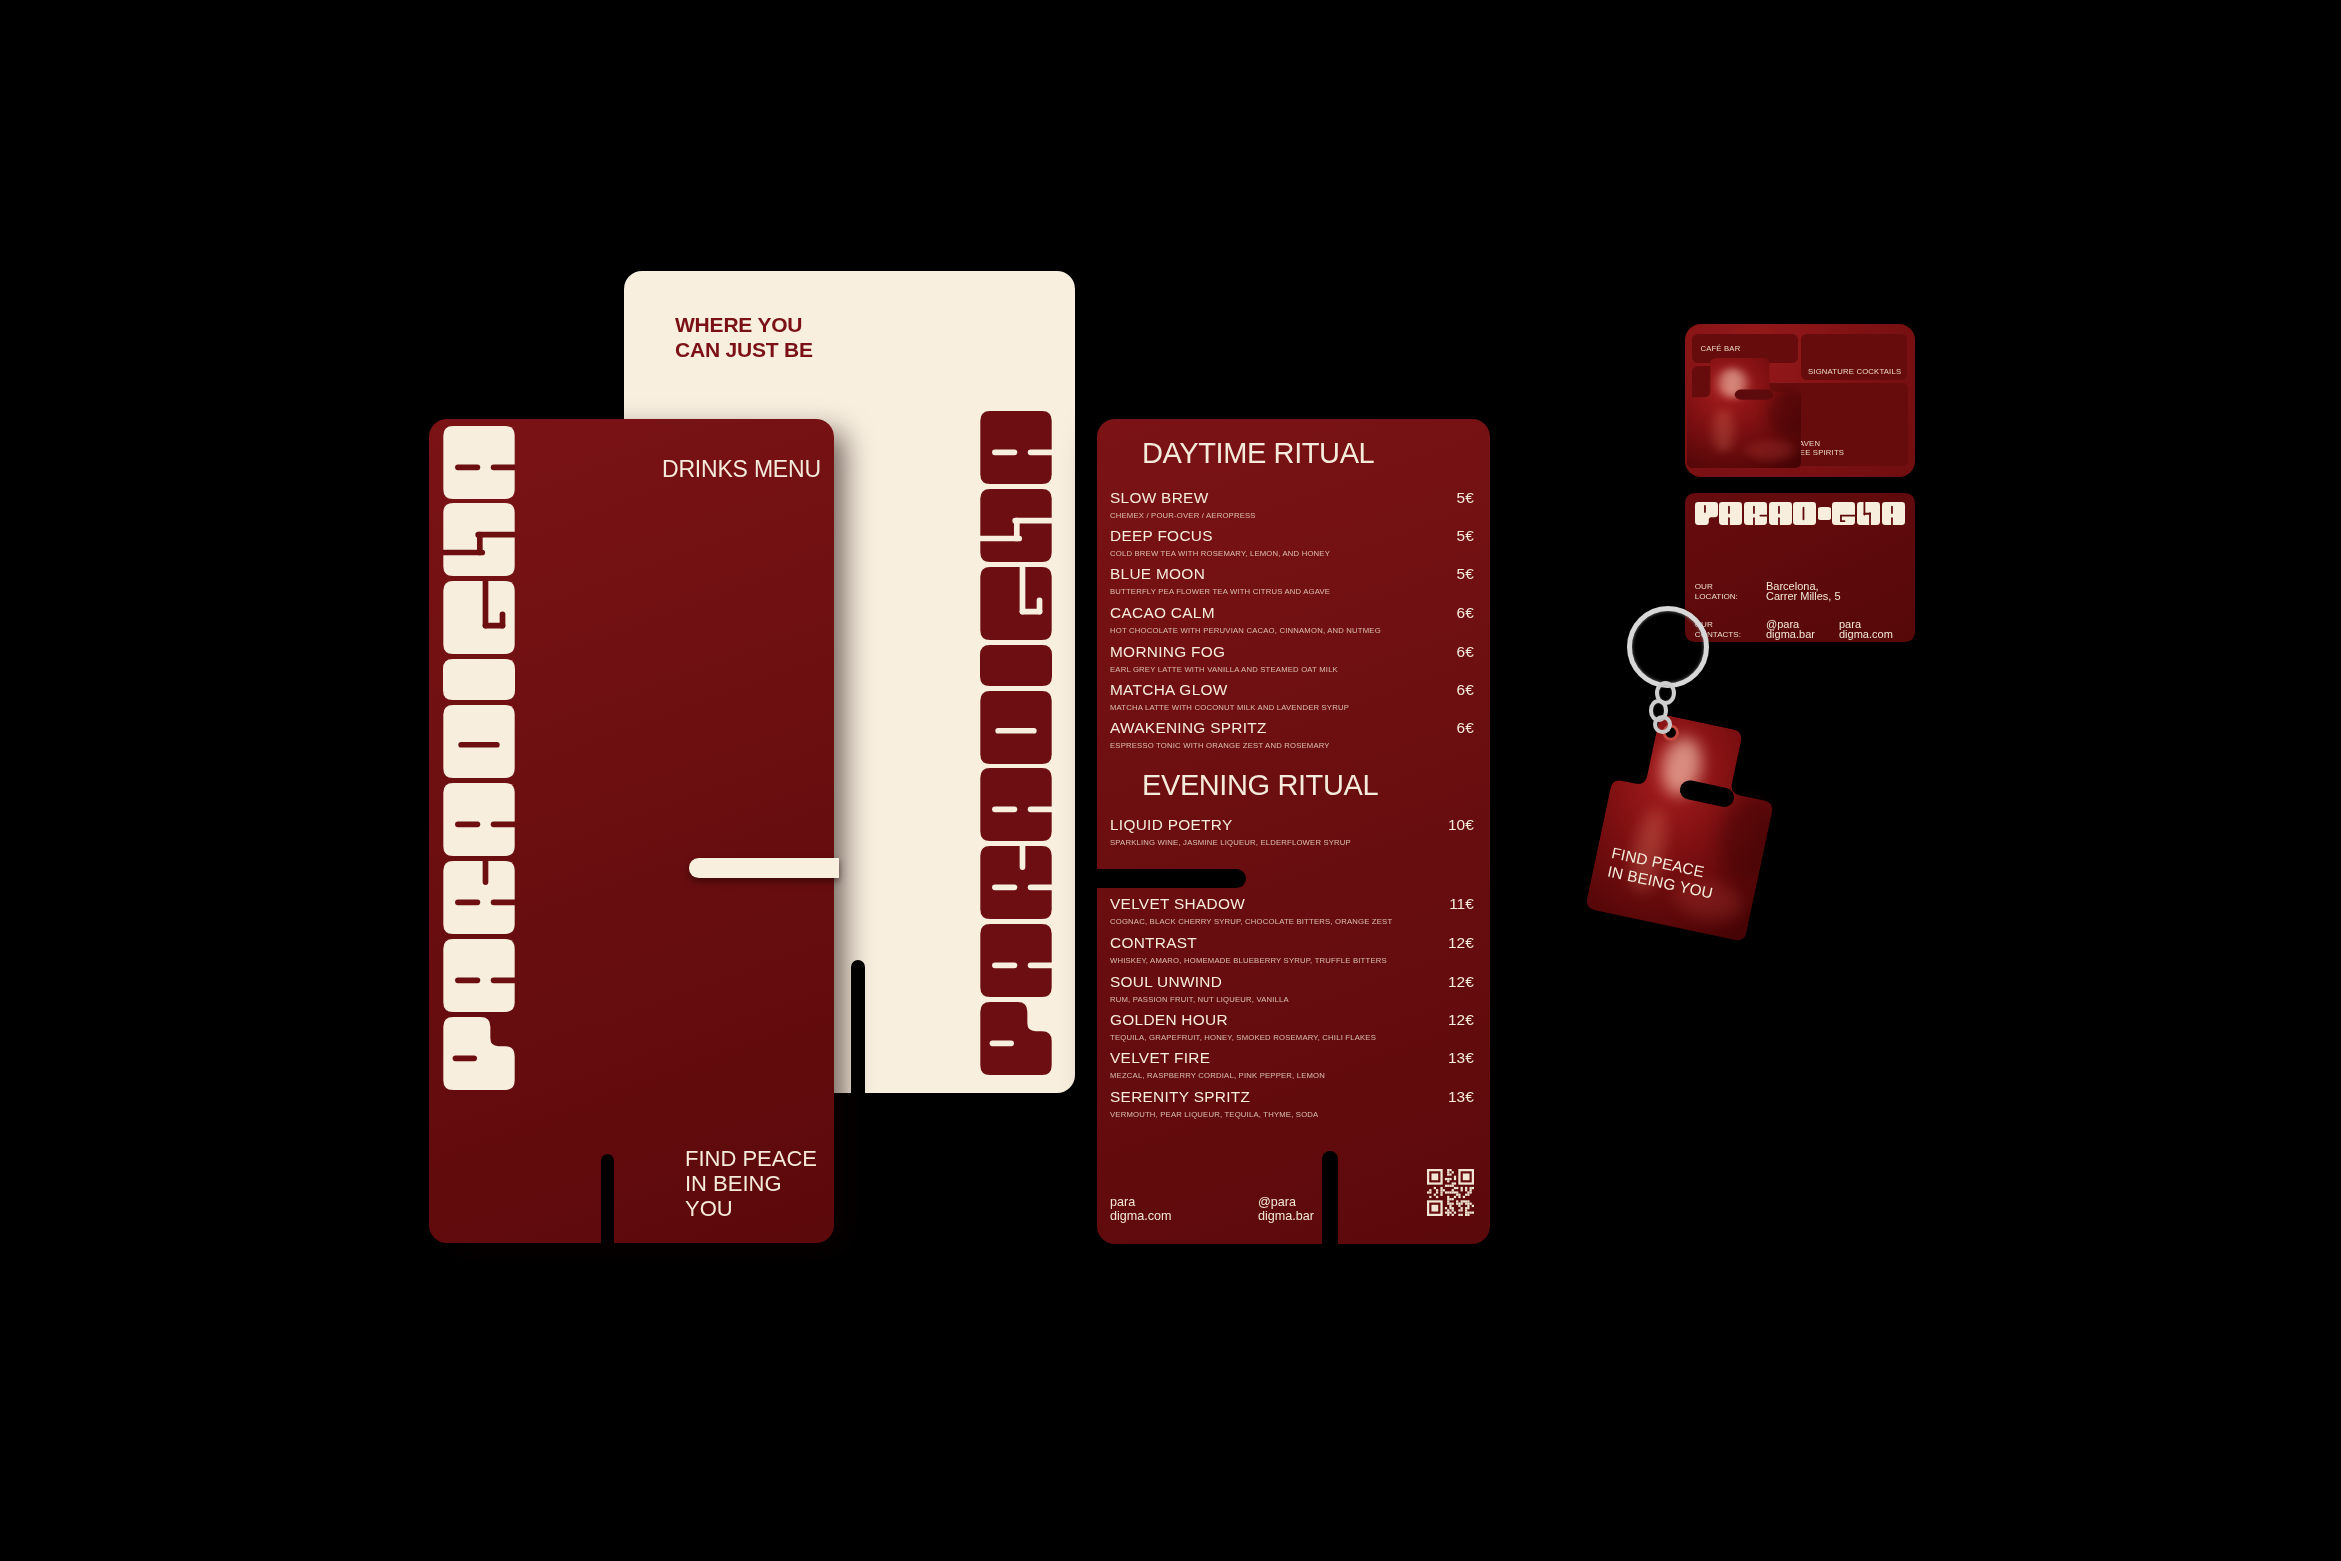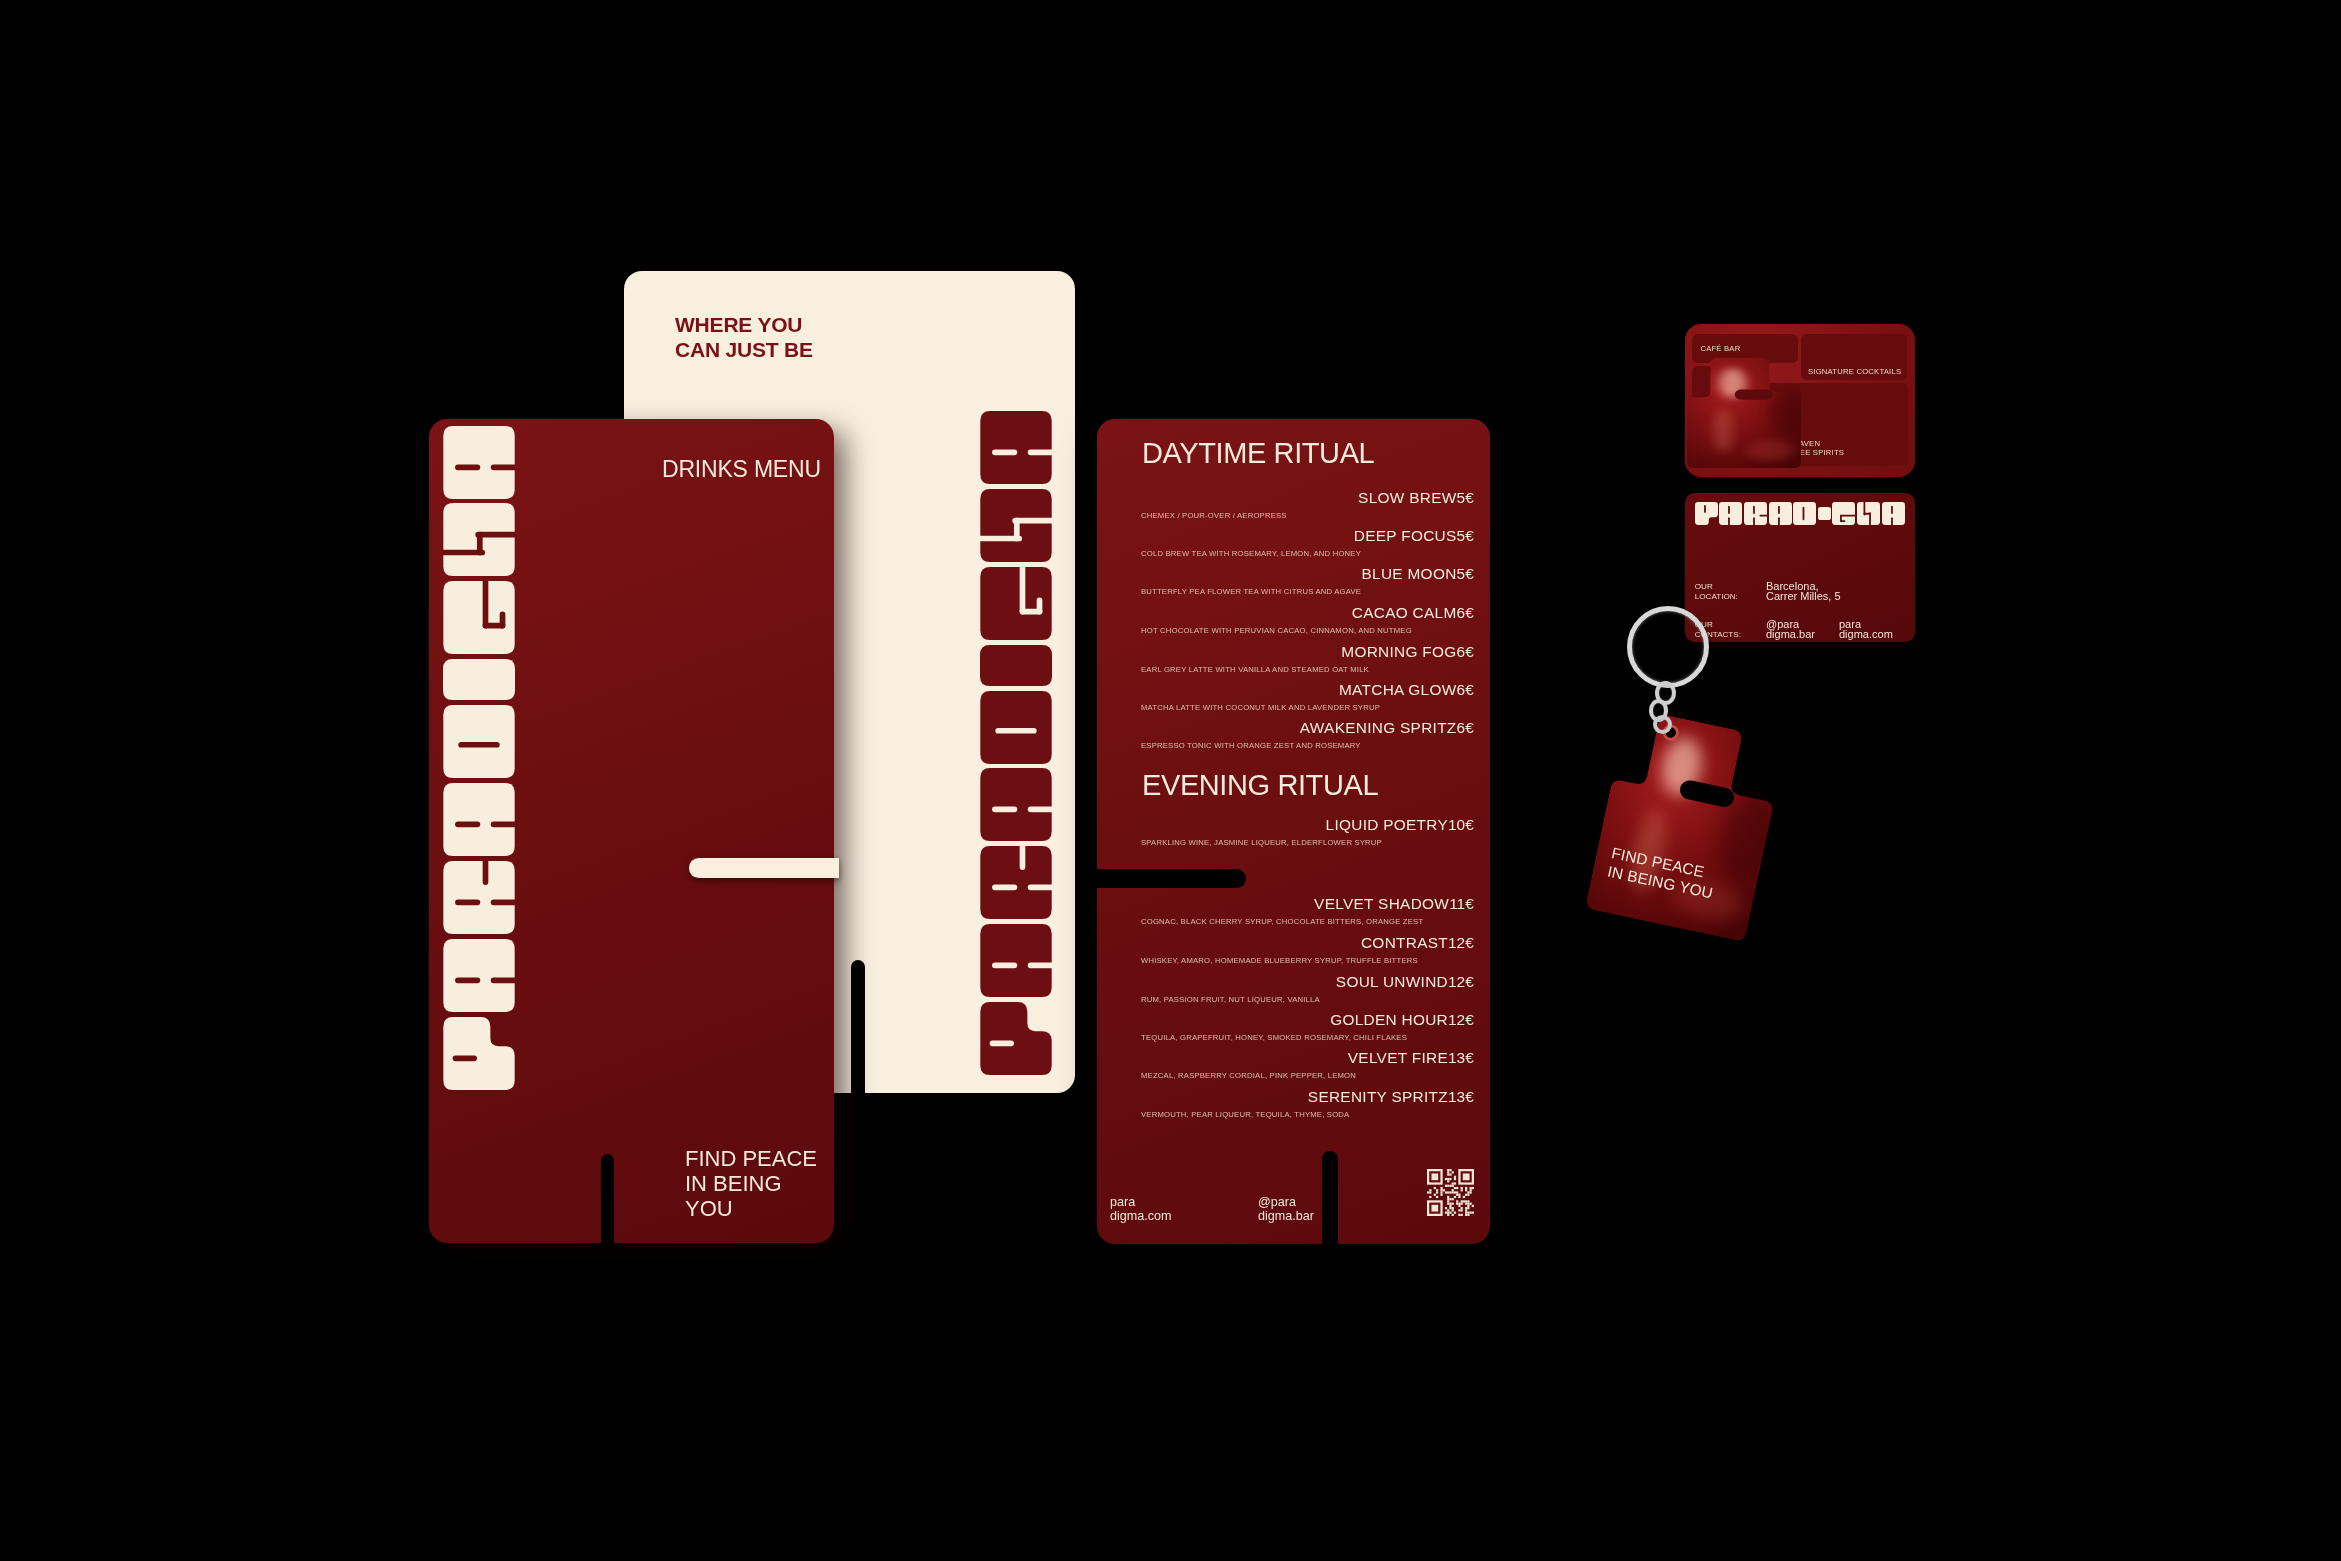--- a/index.html
+++ b/index.html
@@ -25,24 +25,24 @@
   #drinks-title{left:233px;top:37px;font-size:23px;color:#f5ebdb;letter-spacing:-0.2px;}
   #drinks-footer{left:256px;top:727px;font-size:22px;line-height:25px;color:#f5ebdb;white-space:pre-line;}
   #drinks-slot-v{left:172px;top:735px;width:13px;height:89px;border-radius:7.3px 7.3px 0 0;}
   #cream-slot-bar{left:689px;top:858px;width:150px;height:19.5px;background:#f8efdf;
                   border-radius:9.8px 0 0 9.8px;box-shadow:0 3.3px 7.3px rgba(30,3,3,.55);z-index:4;}
 
   
   #menu-card{left:1097px;top:419px;width:393px;height:825px;box-shadow:0 13px 33px rgba(0,0,0,.55);}
   .menu-heading{position:absolute;left:13px;font-size:29px;font-weight:500;color:#f5ebdb;letter-spacing:-0.4px;margin-left:32px;}
   .mi{position:absolute;left:13px;right:16.3px;}
-  .mi-row{display:flex;justify-content:flex-end;align-items:baseline;}
+  .mi-row{display:flex;justify-content:space-between;align-items:baseline;}
   .mi-name{font-size:15.4px;letter-spacing:0.3px;color:#f6ecdc;}
   .mi-price{font-size:15.4px;color:#f6ecdc;}
-  .mi-desc{margin-top:4.1px;font-size:7.7px;letter-spacing:0.2px;color:#e8d8c6;opacity:.85;margin-left:31px;}
+  .mi-desc{margin-top:4.1px;font-size:7.7px;letter-spacing:0.2px;color:#e8d8c6;opacity:.85;}
   #menu-slot-h{left:0;top:450px;width:149px;height:18.7px;border-radius:0 9.8px 9.8px 0;}
   #menu-slot-v{left:225px;top:732px;width:16.3px;height:93px;border-radius:8.1px 8.1px 0 0;}
   .menu-foot{position:absolute;top:776px;font-size:12.6px;line-height:14.2px;color:#f2e7d6;white-space:pre-line;}
   #menu-web{left:13px;} #menu-social{left:161px;}
   #qr{position:absolute;right:16.3px;top:750px;width:47px;height:47px;}
 
   
   #biz-front{left:1685px;top:324px;width:230px;height:153px;border-radius:16px;overflow:hidden;
              background:radial-gradient(circle at 30% 15%,#96191b,#7e1113 55%,#6f0e10);
              box-shadow:0 8.1px 19.5px rgba(0,0,0,.6);}

